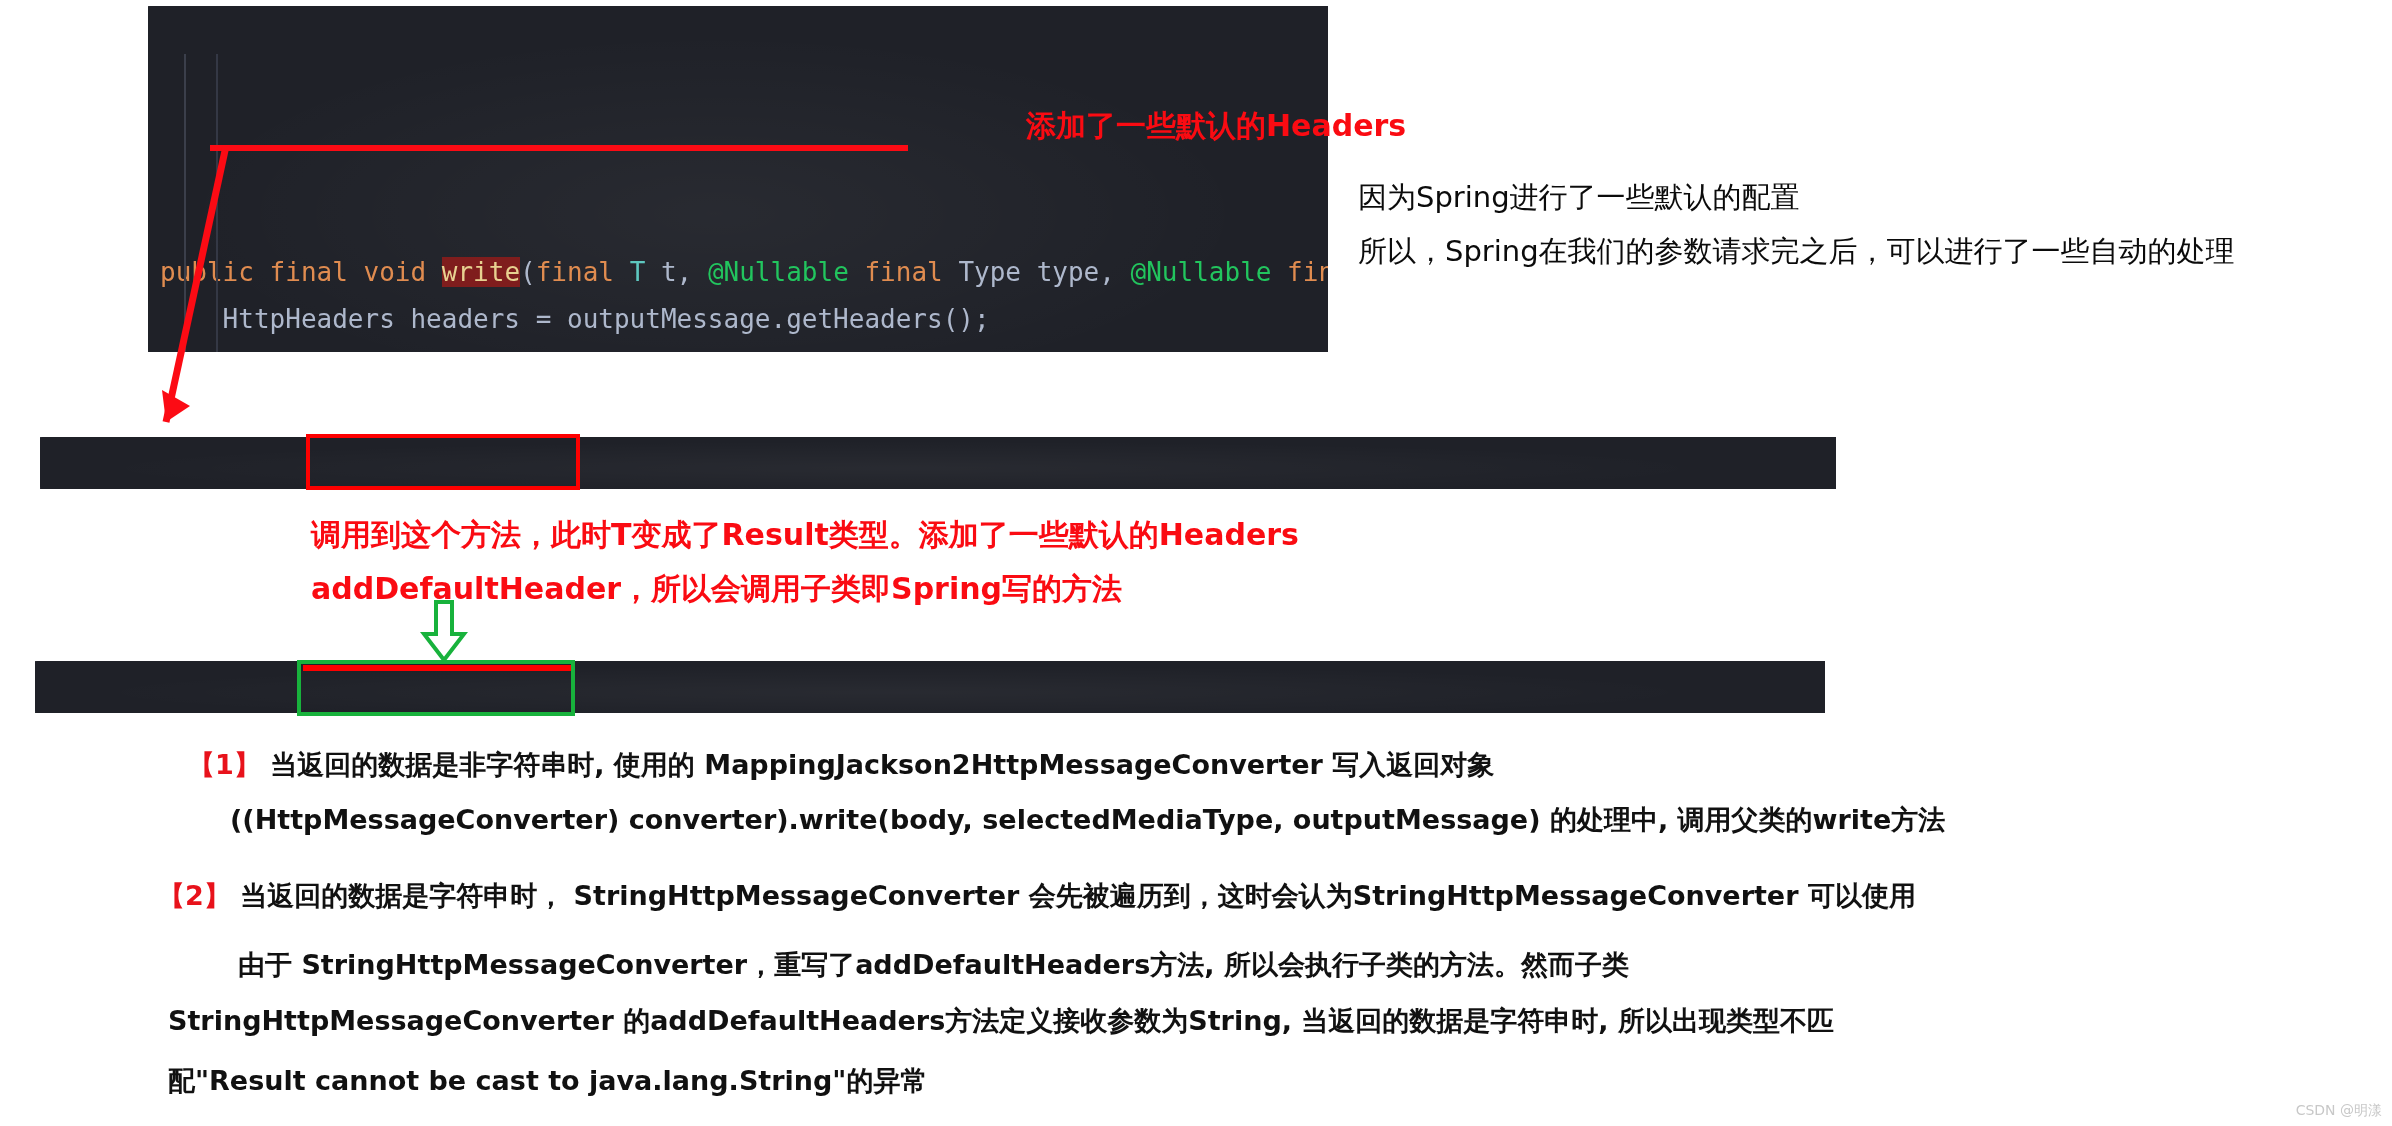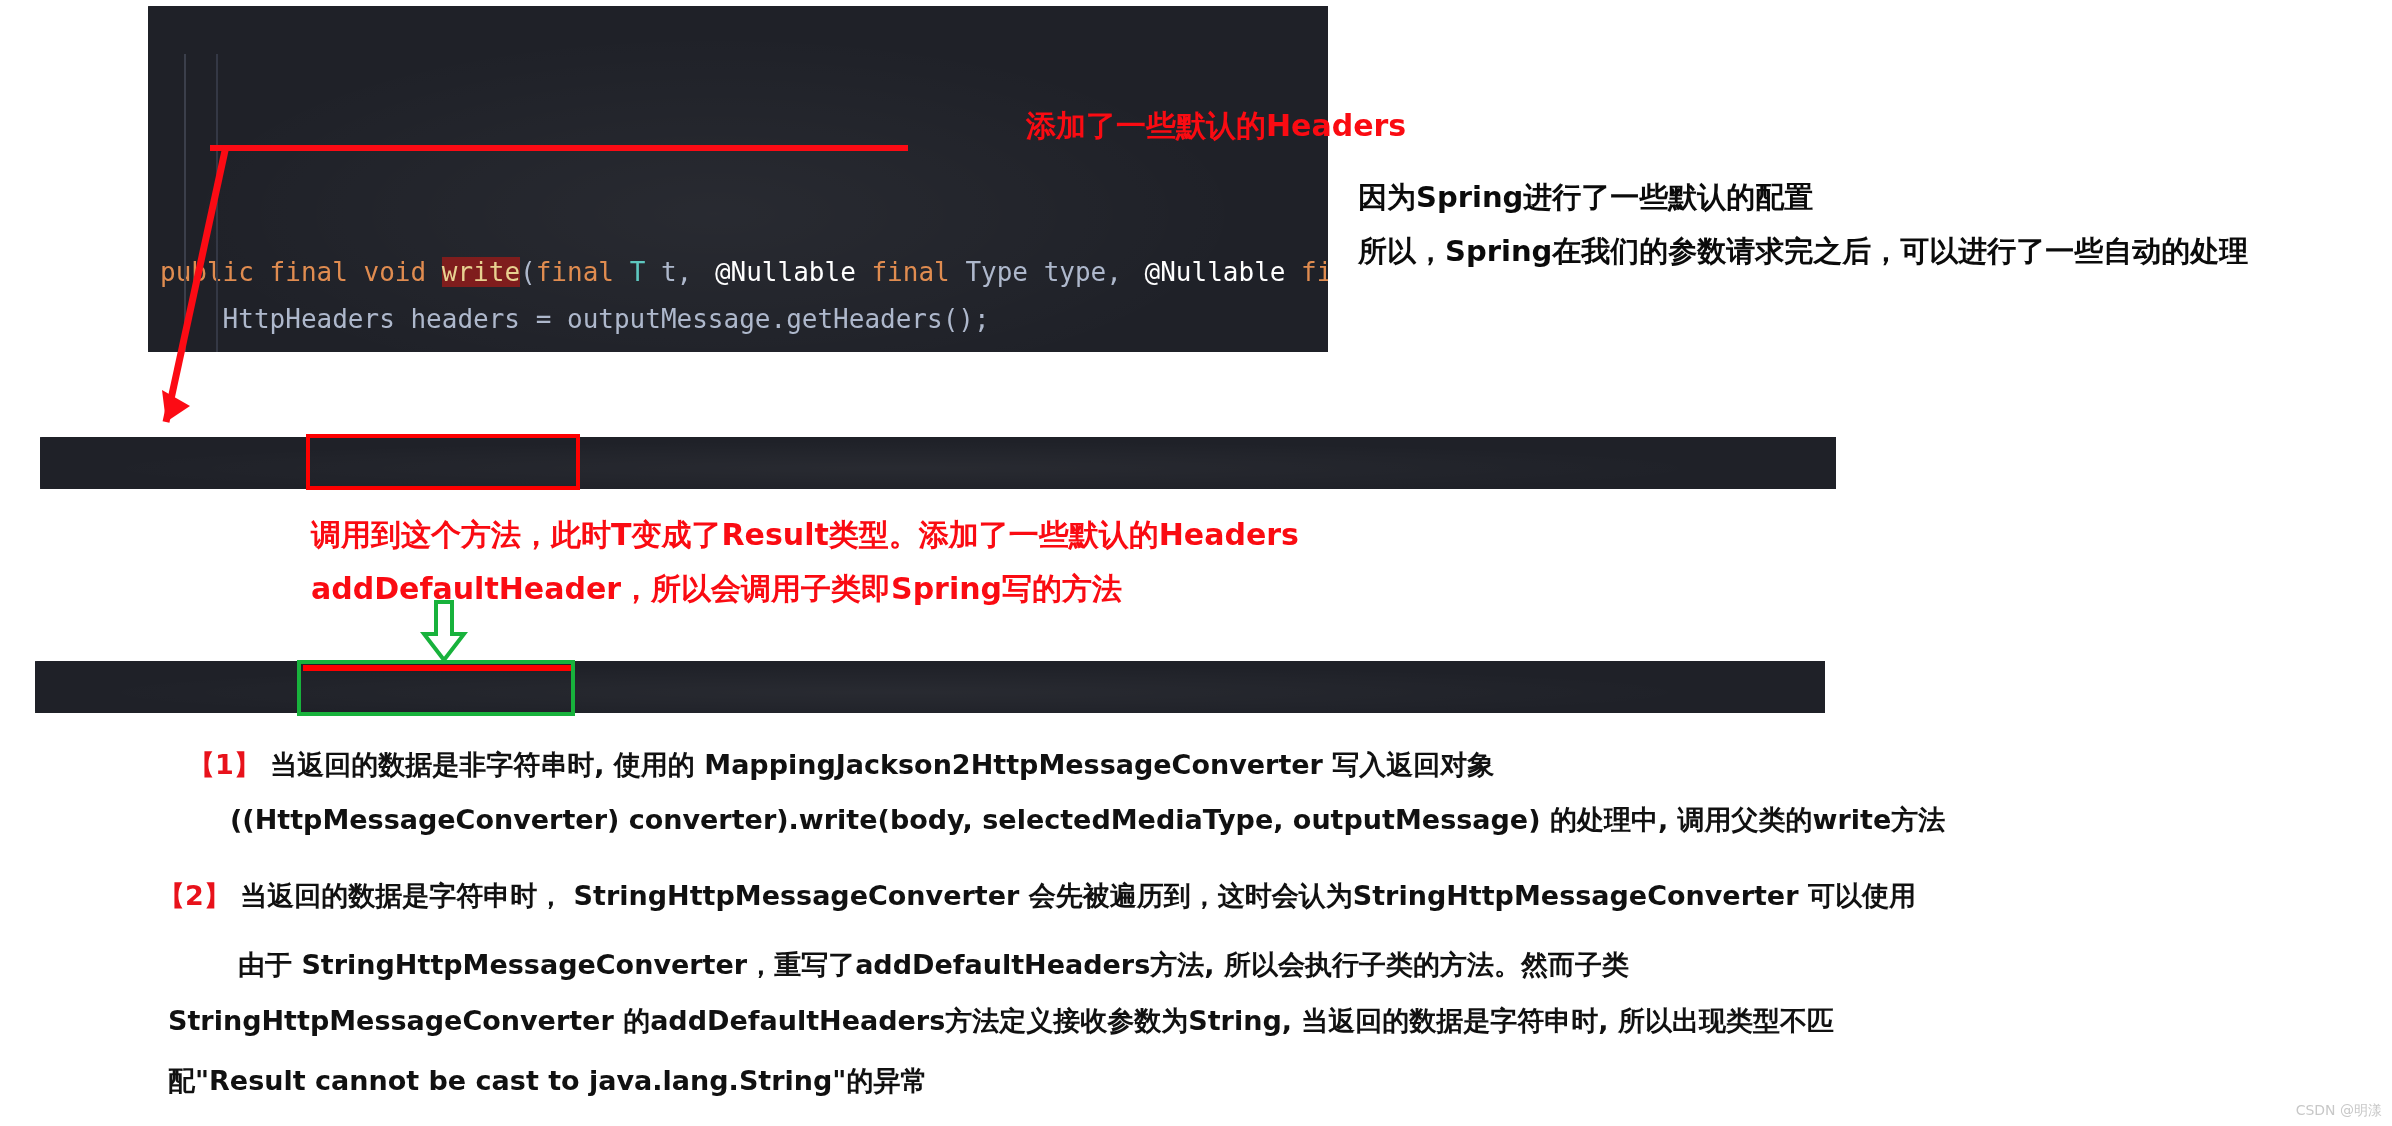--- a/index.html
+++ b/index.html
@@ -27,21 +27,21 @@
       linear-gradient(160deg,rgba(255,255,255,.03) 0 1px,transparent 1px 85px),
       radial-gradient(ellipse at 48% 60%,rgba(255,255,255,.045),transparent 62%);
     pointer-events:none;
   }
   .code-inner{position:relative;z-index:2;}
   
   .kw{color:#e08c50;}
   .fnhl{color:#e7d190;background:#7f1d1d;}
   .pl{color:#aeb8cc;}
   .ty{color:#5ec8c0;}
-  .ann{color:#ffffff;margin-left:7px;}
+  .ann{color:#22c55e;}
   .under{text-decoration:underline;text-decoration-color:#8a8f9e;}
 
   
   #block1{
     left:148px;top:6px;width:1180px;height:346px;
     font-size:26px;line-height:47px;
     padding:8px 0 0 12px;
     box-sizing:border-box;
   }
   #block1 .code-inner{ -webkit-mask-image:linear-gradient(to bottom,#000 0,#000 86%,transparent 99%);
@@ -92,21 +92,21 @@
   
   .red-note{
     position:absolute;color:#fa0b12;font-weight:bold;z-index:30;
     font-family:"DejaVu Sans","Liberation Sans",sans-serif;
     white-space:nowrap;
   }
   #note-headers{left:1026px;top:106px;font-size:30px;}
   #note-mid{left:311px;top:508px;font-size:30px;line-height:54px;white-space:pre-line;}
 
   .black-note{
-    position:absolute;color:#0b0b0b;font-weight:bold;z-index:10;
+    position:absolute;color:#0b0b0b;font-weight:normal;z-index:10;
     font-family:"DejaVu Sans","Liberation Sans",sans-serif;
     white-space:pre-line;
   }
   #note-right{left:1358px;top:170px;font-size:29px;line-height:54px;}
 
   .para{position:absolute;color:#111;font-weight:bold;font-size:27px;z-index:10;
         font-family:"DejaVu Sans","Liberation Sans",sans-serif;white-space:nowrap;}
   .marker{color:#e8121b;font-weight:bold;}
 
   #p1l1{left:158px;top:747px;margin-left:30px;}

